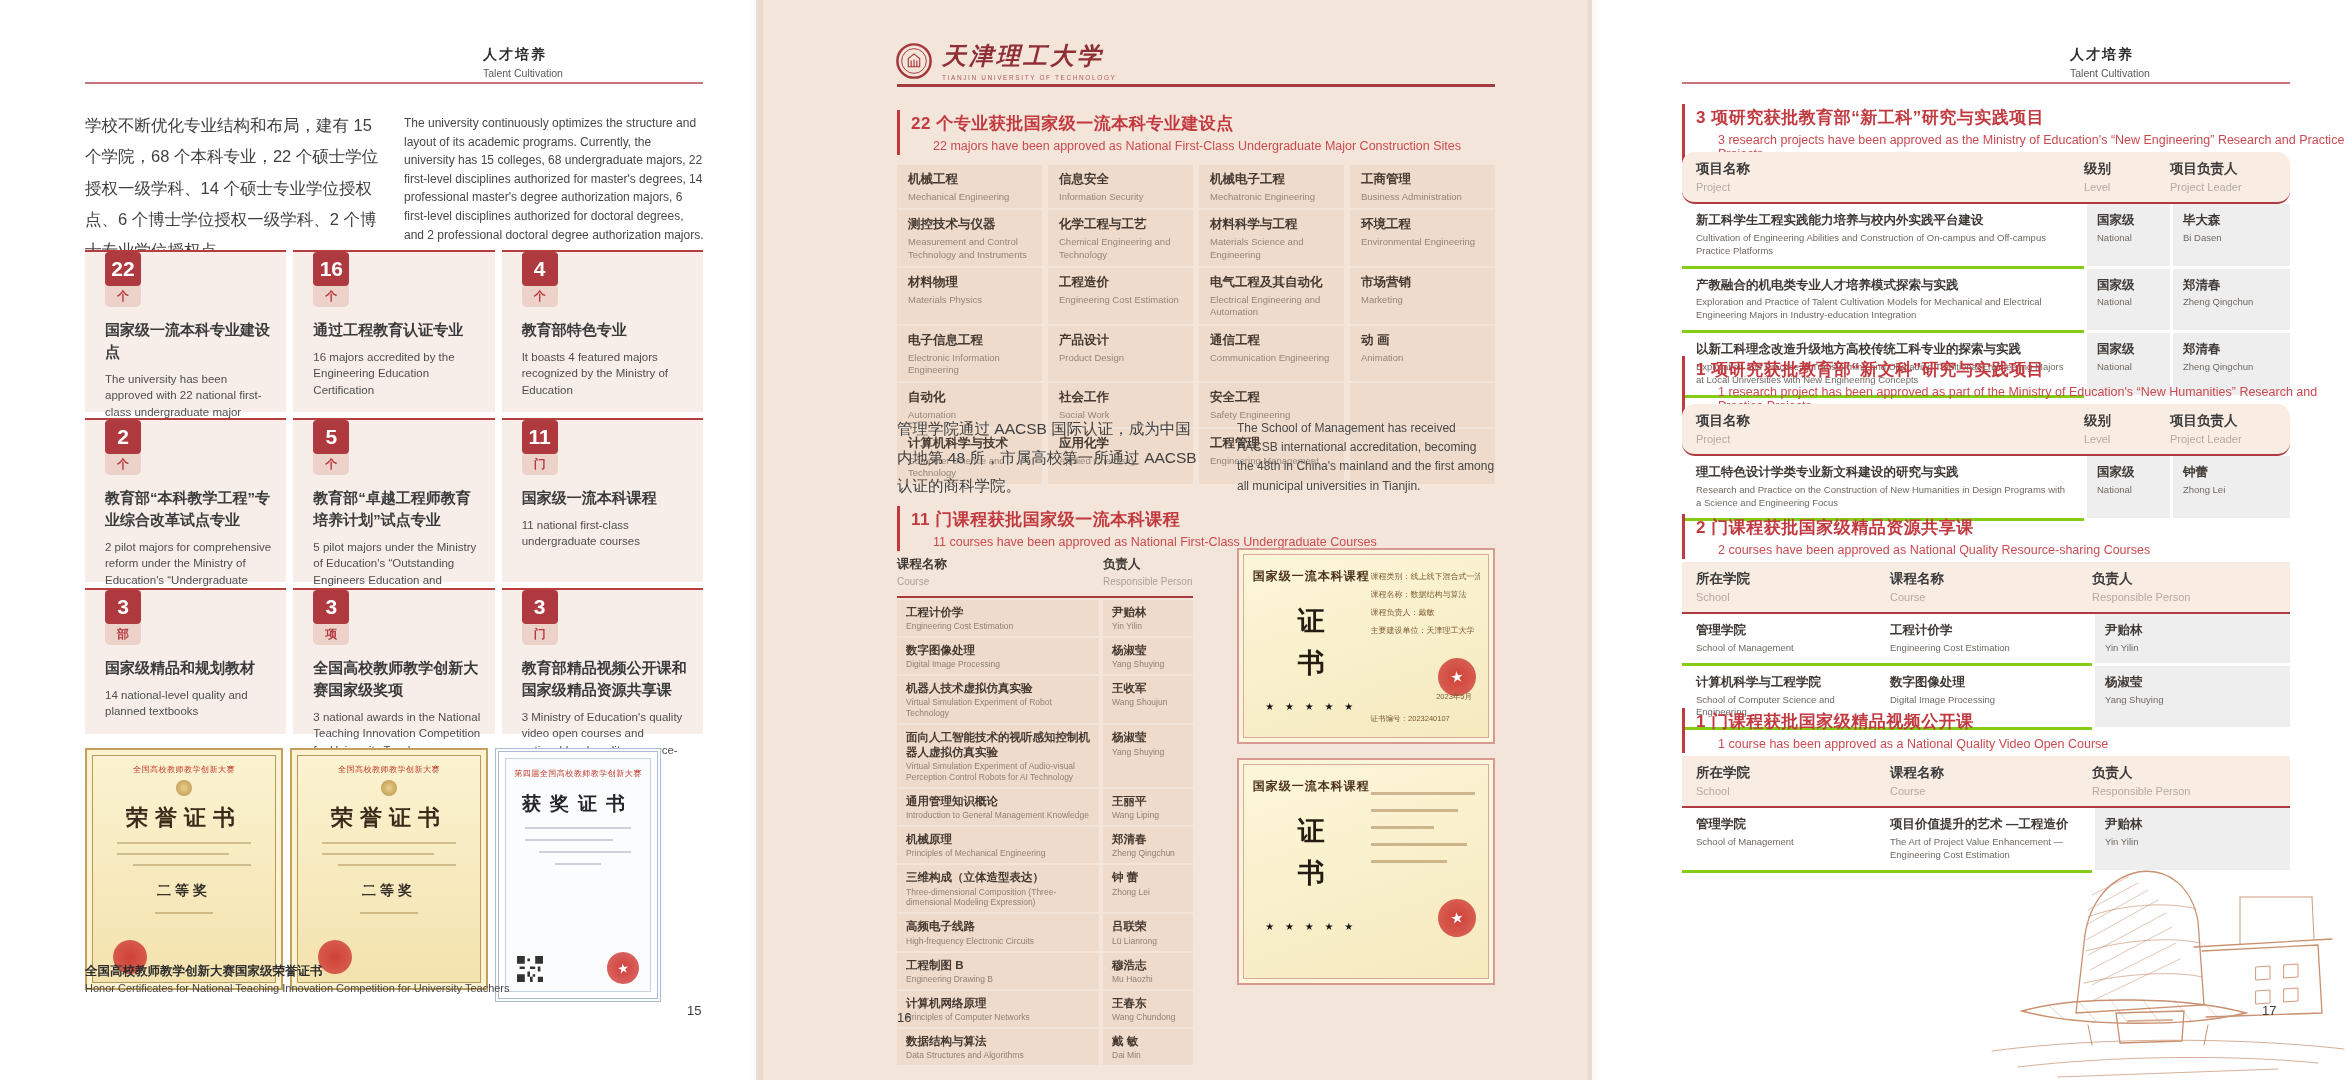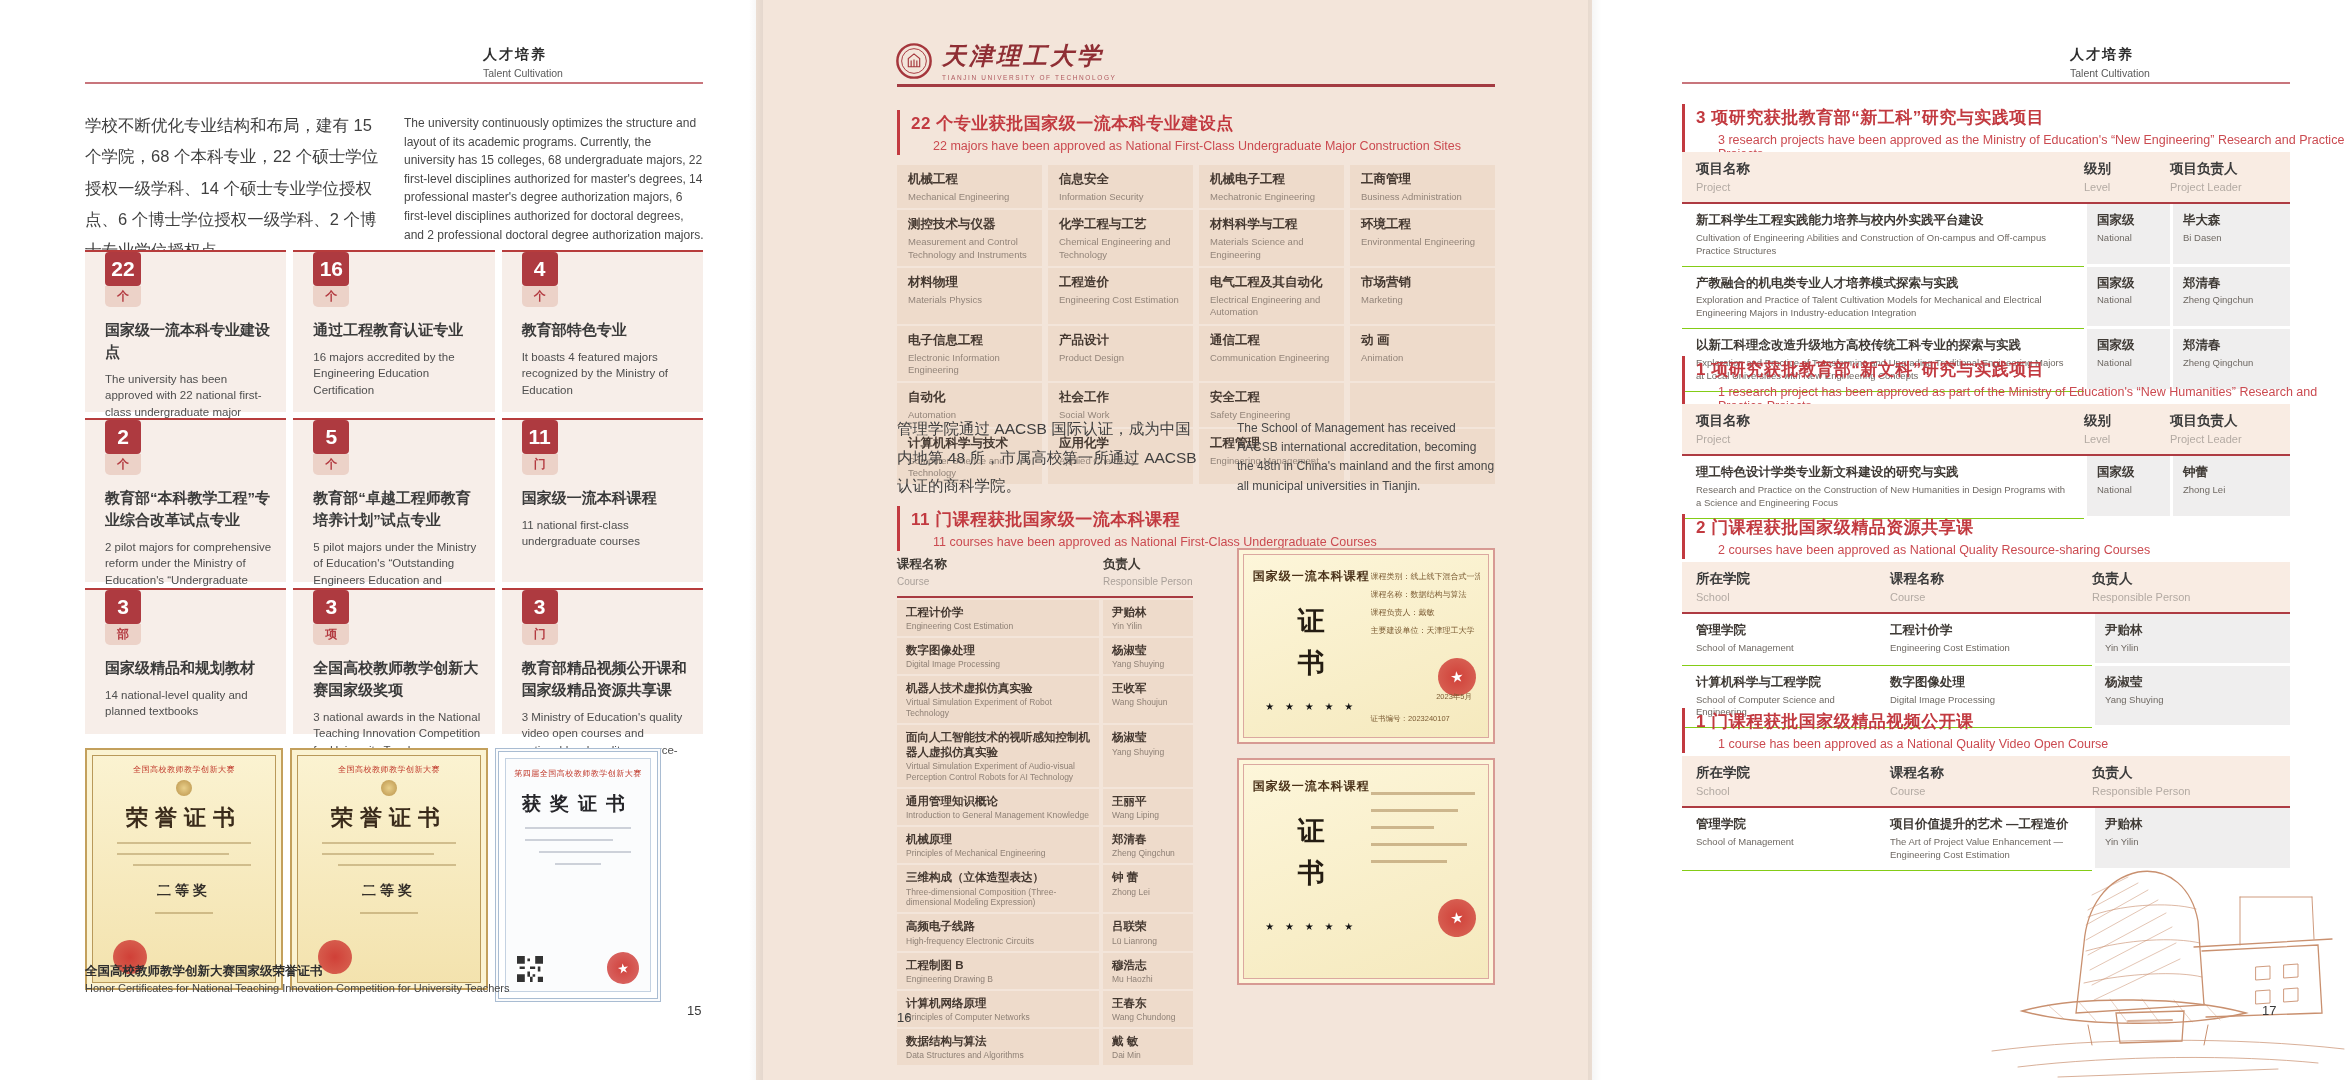--- a/index.html
+++ b/index.html
@@ -93,24 +93,24 @@
   .mc-seal{position:absolute;right:4px;bottom:34px;width:38px;height:38px;font-size:15px;}
   .mc-date{position:absolute;right:8px;bottom:24px;font-size:7.5px;color:#7c5c34;}
   .mc-serial{position:absolute;left:0;bottom:2px;font-size:7.5px;color:#7c5c34;}
   .mc-bar{height:3px;background:rgba(150,110,60,.45);margin:14px 0;}
 
   
   .rtable{position:absolute;left:1682px;width:608px;}
   .rt-head{display:grid;background:#f9ece3;border-bottom:2px solid #ae3b42;padding:8px 0 9px;}
   .rt-head .zh{font-size:13.5px;font-weight:bold;color:#3b3b3b;}
   .rt-head .en{font-size:11px;color:#b3aaa3;margin-top:3px;}
-  .cols-a{grid-template-columns:402px 86px 120px;}
+  .cols-a{grid-template-columns:402px 86px 120px;border-radius:13px;}
   .cols-b{grid-template-columns:208px 202px 198px;}
   .rt-row{display:grid;}
-  .rt-cell{padding:8px 18px 8px 0;border-bottom:1px solid #84cc16;}
+  .rt-cell{padding:8px 18px 8px 0;border-bottom:3px solid #84cc16;}
   .rt-first{padding-left:14px;}
   .rt-gray{background:#efeeee;border-left:3px solid #fff;border-bottom:3px solid #fff;padding:8px 10px;}
   .rt-zh{font-size:12.5px;font-weight:bold;color:#3f3a35;line-height:1.35;}
   .rt-en{font-size:9.5px;color:#6f6963;margin-top:3px;line-height:1.35;}
 
   .sketch{position:absolute;left:1988px;top:855px;}
 </style>
 </head>
 <body>
 
@@ -601,21 +601,21 @@
           </div>
         <div>
             <div class="zh">项目负责人</div>
             <div class="en">Project Leader</div>
           </div>
       </div>
 
         <div class="rt-row cols-a">
           <div class="rt-cell rt-first">
             <div class="rt-zh">新工科学生工程实践能力培养与校内外实践平台建设</div>
-            <div class="rt-en">Cultivation of Engineering Abilities and Construction of On-campus and Off-campus Practice Structures</div>
+            <div class="rt-en">Cultivation of Engineering Abilities and Construction of On-campus and Off-campus Practice Platforms</div>
           </div>
           <div class="rt-gray">
             <div class="rt-zh">国家级</div>
             <div class="rt-en">National</div>
           </div>
           <div class="rt-gray">
             <div class="rt-zh">毕大森</div>
             <div class="rt-en">Bi Dasen</div>
           </div>
         </div>

